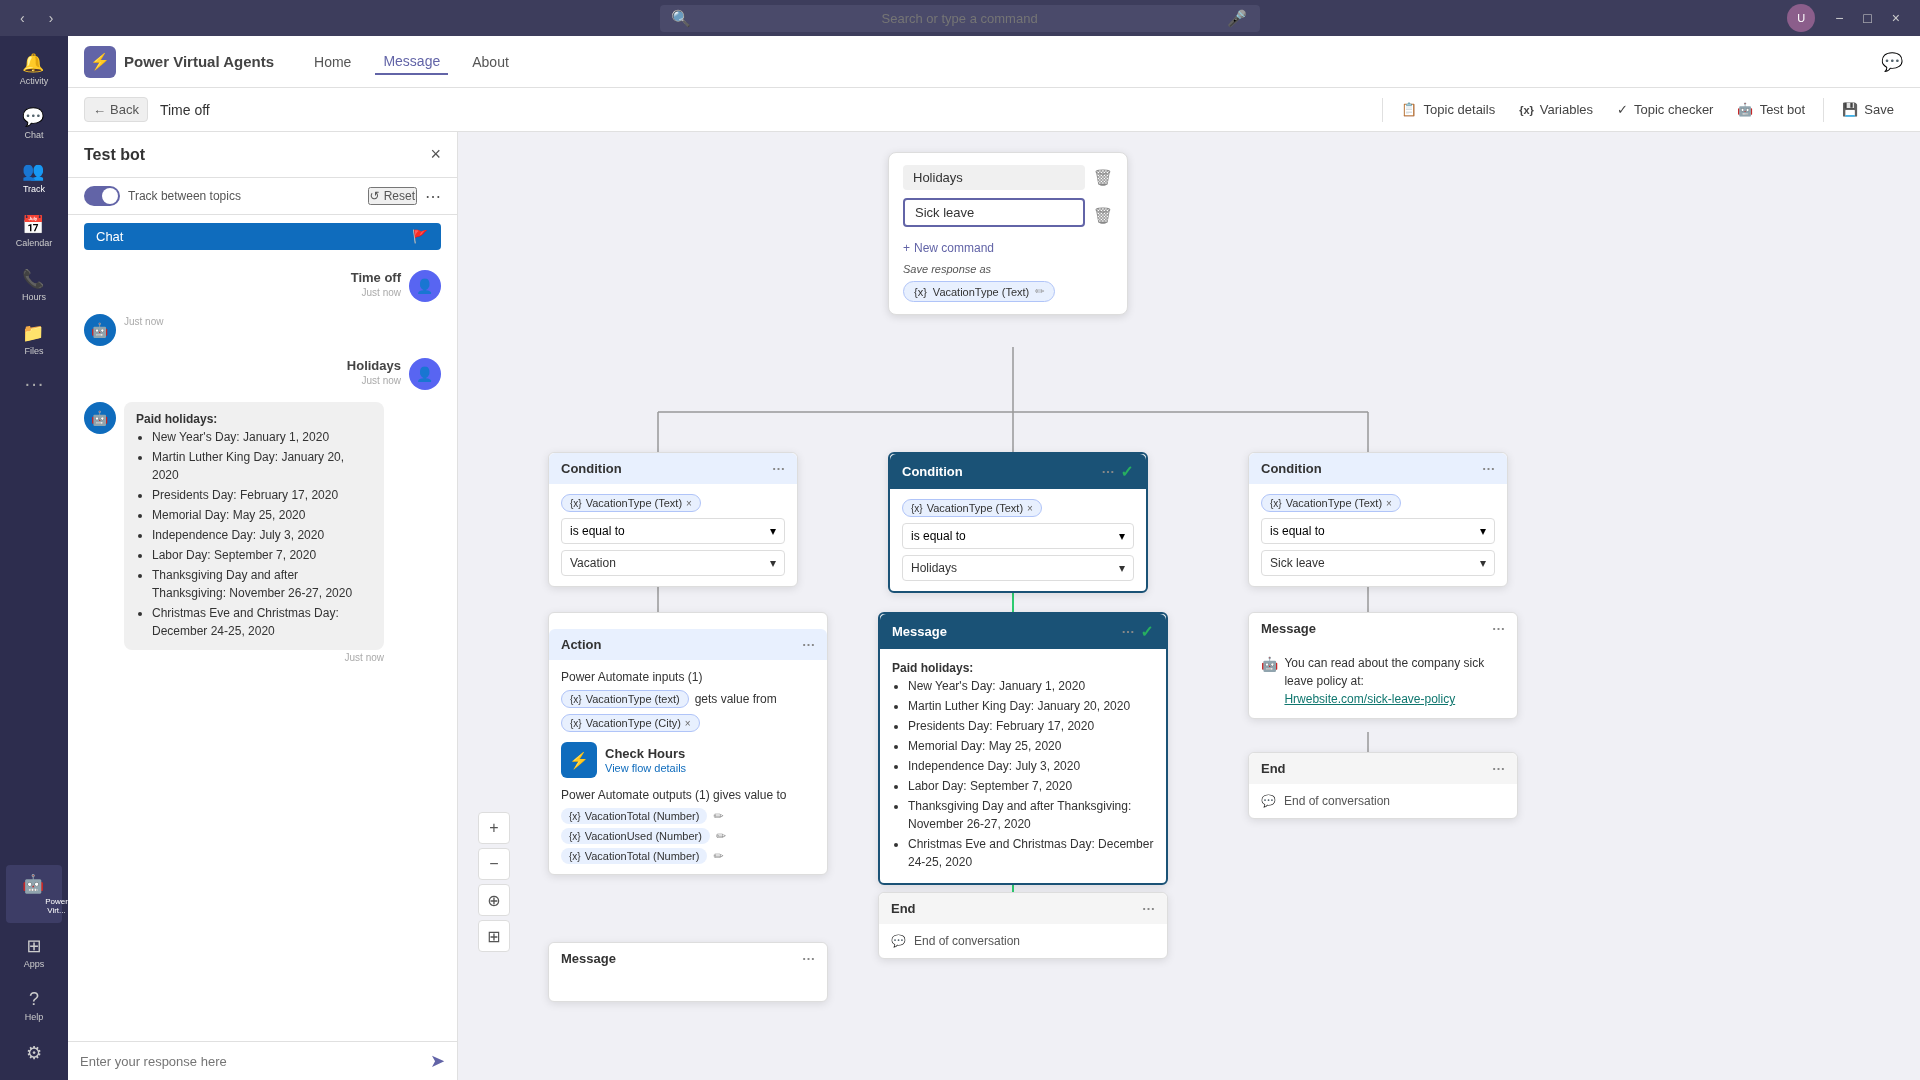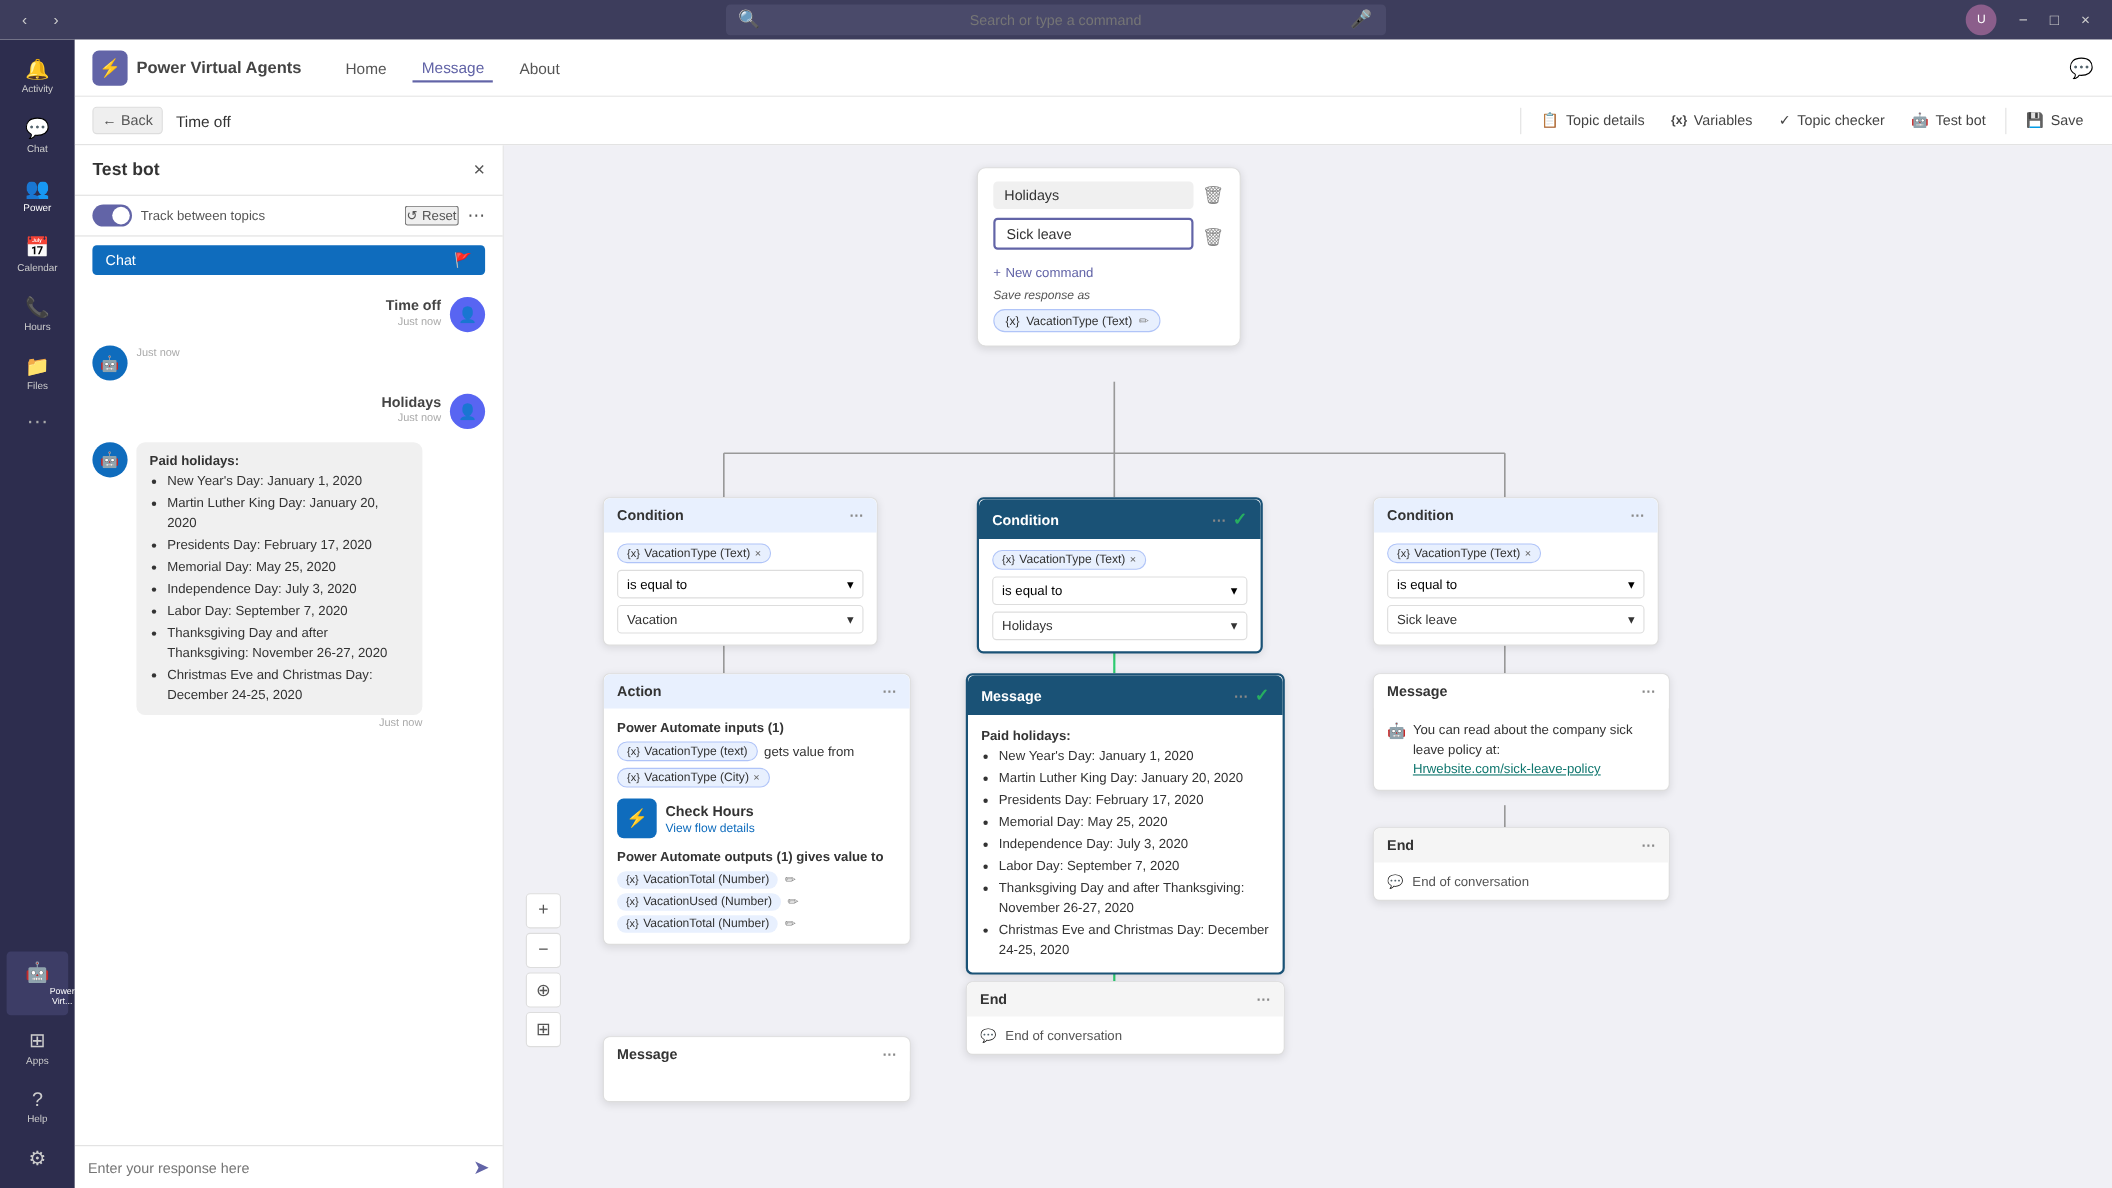--- a/index.html
+++ b/index.html
@@ -329,21 +329,21 @@
       padding: 8px 12px;
       border-radius: 6px 6px 0 0;
       font-weight: 600;
       font-size: 13px;
       display: flex;
       align-items: center;
       justify-content: space-between;
     }
     .node-header.condition { background: #e8f0fe; color: #333; }
     .node-header.condition.active { background: #1a5276; color: white; }
-    .node-header.action { background: #e8f0fe; color: #333; }
+    .node-header.action { background: #e8f0fe; color: #333; margin-top: 16px; }
     .node-header.message { background: white; color: #333; }
     .node-header.message.active { background: #1a5276; color: white; }
     .node-header.end-node { background: #f5f5f5; color: #333; }
     .node-body { padding: 10px 12px; }
     .node-more { cursor: pointer; color: #888; }
     .node-check { color: #27ae60; font-size: 16px; }
 
     
     .tag-chip {
       display: inline-flex;
@@ -407,21 +407,21 @@
       padding: 3px 10px;
       font-size: 11px;
       color: #333;
     }
 
     
     .action-node-content {
       font-size: 12px;
       color: #333;
     }
-    .action-node-content .label { font-weight: 700; margin-bottom: 6px; }
+    .action-node-content .label { font-weight: 400; margin-bottom: 6px; }
     .flow-icon-box {
       background: #0f6cbd;
       border-radius: 6px;
       width: 36px; height: 36px;
       display: flex; align-items: center; justify-content: center;
       color: white; font-size: 16px;
       flex-shrink: 0;
     }
     .action-detail-row {
       display: flex;
@@ -497,21 +497,21 @@
     <div class="nav-item">
       <span class="nav-icon">🔔</span>
       <span class="nav-label">Activity</span>
     </div>
     <div class="nav-item">
       <span class="nav-icon">💬</span>
       <span class="nav-label">Chat</span>
     </div>
     <div class="nav-item active">
       <span class="nav-icon">👥</span>
-      <span class="nav-label">Power</span>
+      <span class="nav-label">Track</span>
     </div>
     <div class="nav-item">
       <span class="nav-icon">📅</span>
       <span class="nav-label">Calendar</span>
     </div>
     <div class="nav-item">
       <span class="nav-icon">📞</span>
       <span class="nav-label">Hours</span>
     </div>
     <div class="nav-item">

